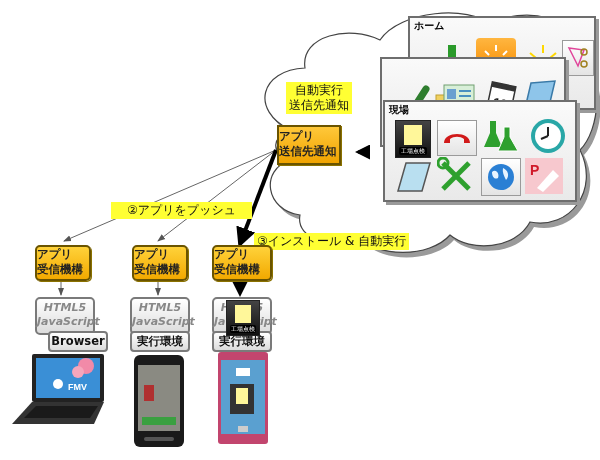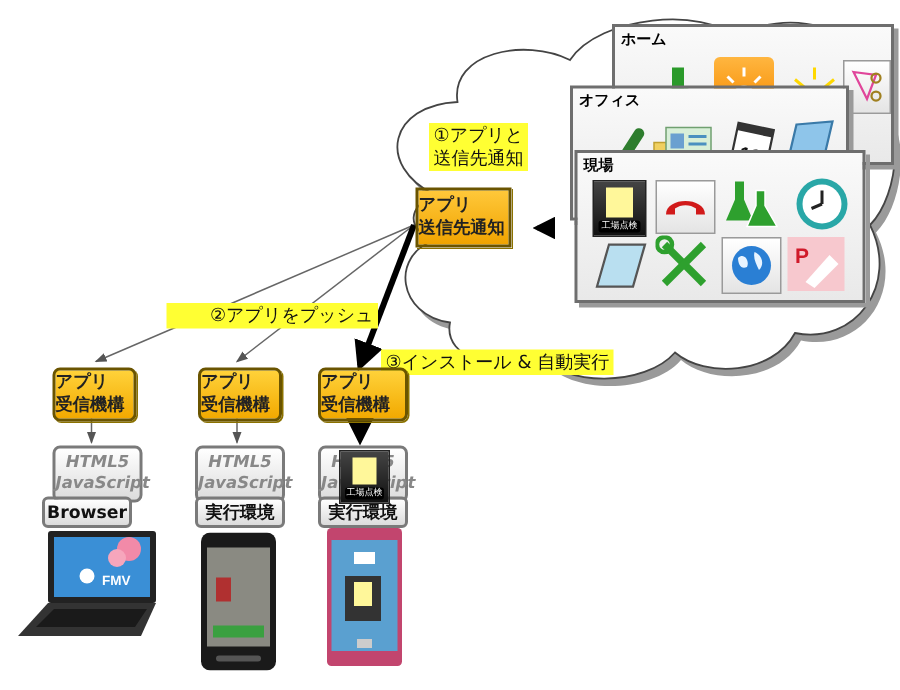--- a/index.html
+++ b/index.html
@@ -79,21 +79,20 @@
   <div class="icon tile" style="left:152px;top:22px;width:30px;height:34px;">
     <svg width="24" height="28">
         <path d="M3,4 L18,6 L12,22 Z" fill="none" stroke="#e0459a" stroke-width="1.5"></path>
         <circle cx="18" cy="8" r="3" fill="none" stroke="#a08020" stroke-width="1.5"></circle>
         <circle cx="18" cy="20" r="3" fill="none" stroke="#a08020" stroke-width="1.5"></circle>
       </svg>
   </div>
 </div>
 
 <div class="panel" style="left:380px;top:57px;width:182px;height:86px;">
-  <div class="panel-title">オフィス</div>
   <div class="icon" style="left:14px;top:24px;">
     <svg width="30" height="36">
         <line x1="24" y1="4" x2="6" y2="32" stroke="#2e7d2e" stroke-width="7" stroke-linecap="round"></line>
       </svg>
   </div>
   <div class="icon" style="left:52px;top:22px;">
     <svg width="42" height="36">
         <rect x="2" y="12" width="28" height="18" fill="#f0d060" stroke="#c0a030"></rect>
         <rect x="10" y="2" width="30" height="22" fill="#d8efd8" stroke="#70a070"></rect>
         <rect x="13" y="6" width="9" height="10" fill="#6aa0d0"></rect>
@@ -162,42 +161,42 @@
   </div>
   <div class="icon" style="left:140px;top:56px;background:#f7c8ce;width:38px;height:36px;">
     <svg width="34" height="32">
         <text x="3" y="15" font-size="14" font-weight="bold" fill="#d01a2a" font-family="Liberation Sans, sans-serif">P</text>
         <path d="M10,28 L26,10 L32,16 L16,32 Z" fill="#fff"></path>
       </svg>
   </div>
 </div>
 
 <div class="label" style="left:286px;top:82px;width:60px;text-align:center;">
-  <div>①アプリと</div>
+  <div>自動実行</div>
   <div>送信先通知</div>
 </div>
 
 <div class="ybox send" style="left:277px;top:125px;width:60px;height:34px;padding-top:2px;">
   <div>アプリ</div>
   <div>送信先通知</div>
 </div>
 
-<div class="label" style="left:111px;top:202px;width:135px;text-align:right;">②アプリをプッシュ</div>
+<div class="label" style="left:111px;top:202px;width:135px;text-align:center;">②アプリをプッシュ</div>
 
 <div class="label" style="left:254px;top:233px;">③インストール &amp; 自動実行</div>
 
 <div class="ybox" style="left:35px;top:245px;width:52px;height:32px;">
   <div>アプリ</div>
   <div>受信機構</div>
 </div>
 <div class="gbox" style="left:35px;top:297px;width:56px;height:32px;padding-top:2px;">
   <div>HTML5</div>
   <div>JavaScript</div>
 </div>
-<div class="gbox2" style="left:28px;top:331px;width:56px;height:17px;">Browser</div>
+<div class="gbox2" style="left:48px;top:331px;width:56px;height:17px;">Browser</div>
 
 <div class="ybox" style="left:132px;top:245px;width:52px;height:32px;">
   <div>アプリ</div>
   <div>受信機構</div>
 </div>
 <div class="gbox" style="left:130px;top:297px;width:56px;height:32px;padding-top:2px;">
   <div>HTML5</div>
   <div>JavaScript</div>
 </div>
 <div class="gbox2" style="left:130px;top:331px;width:56px;height:17px;">実行環境</div>

